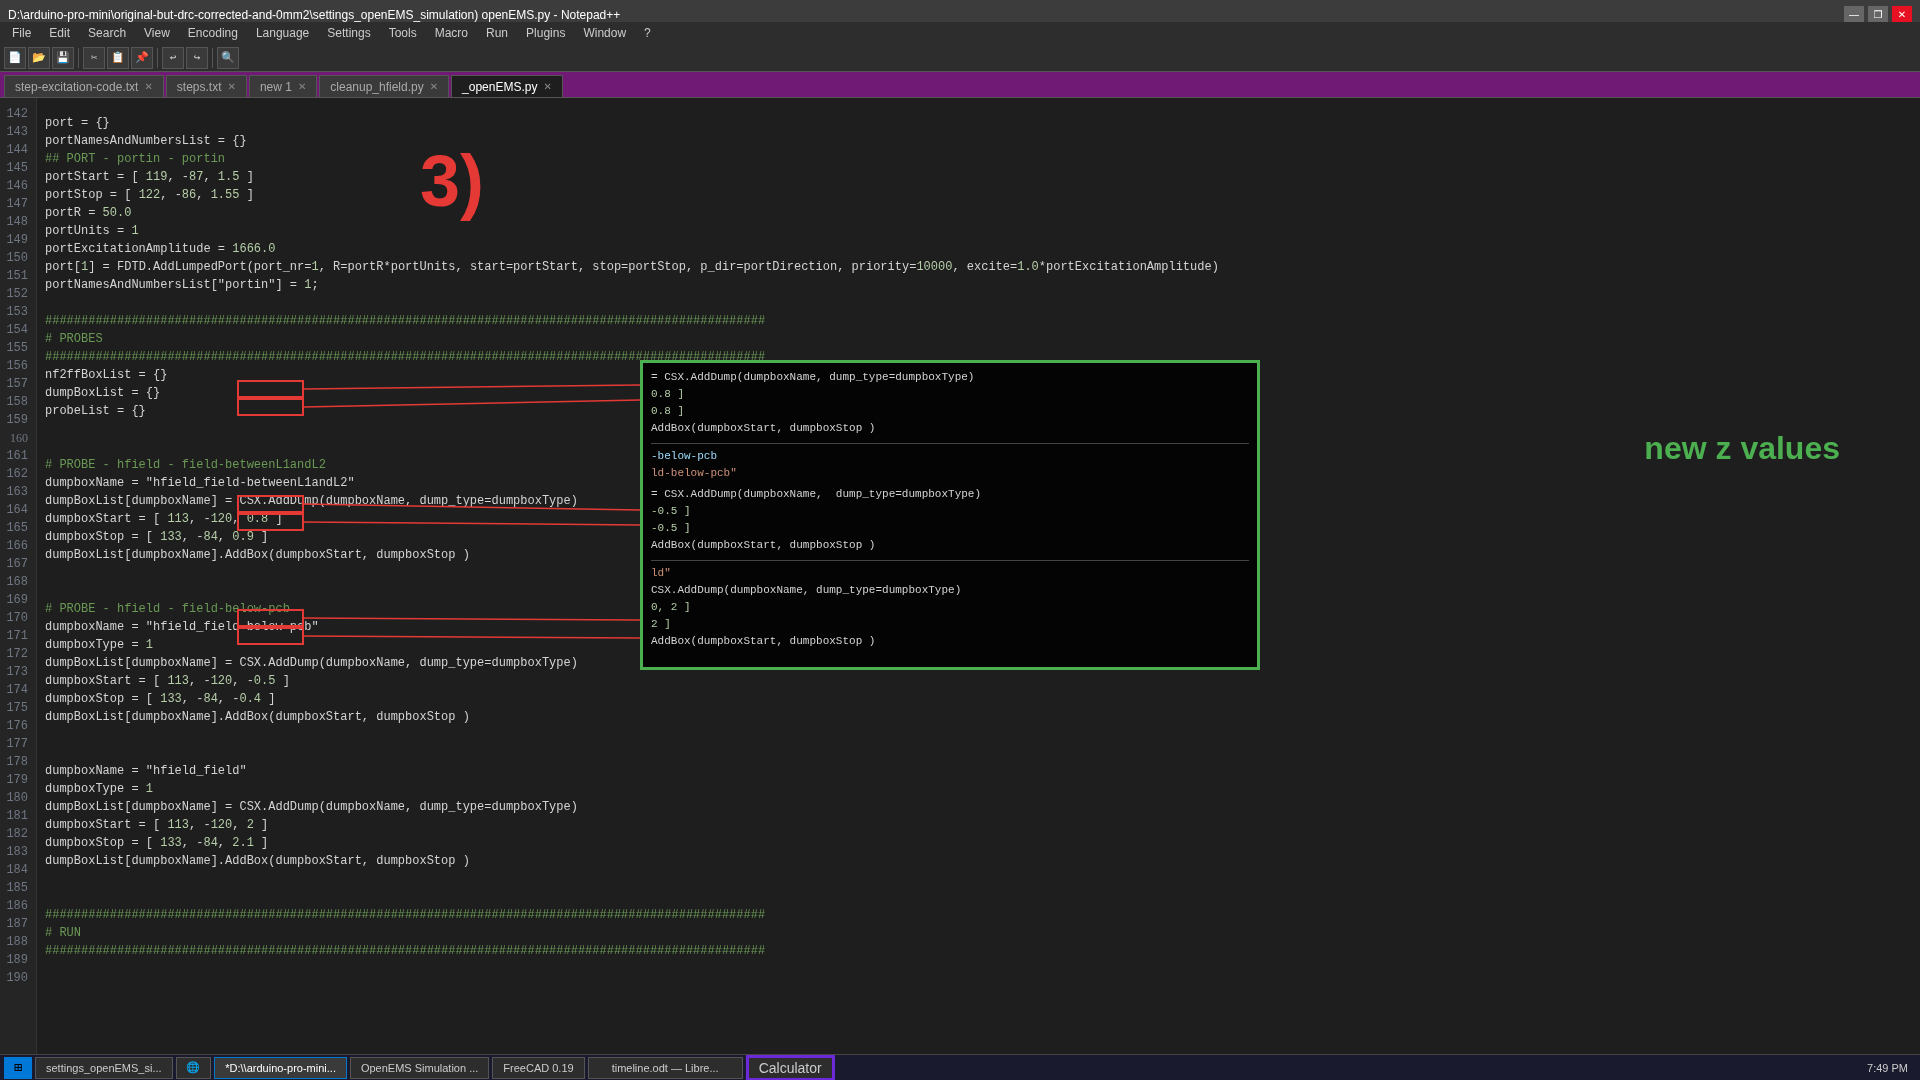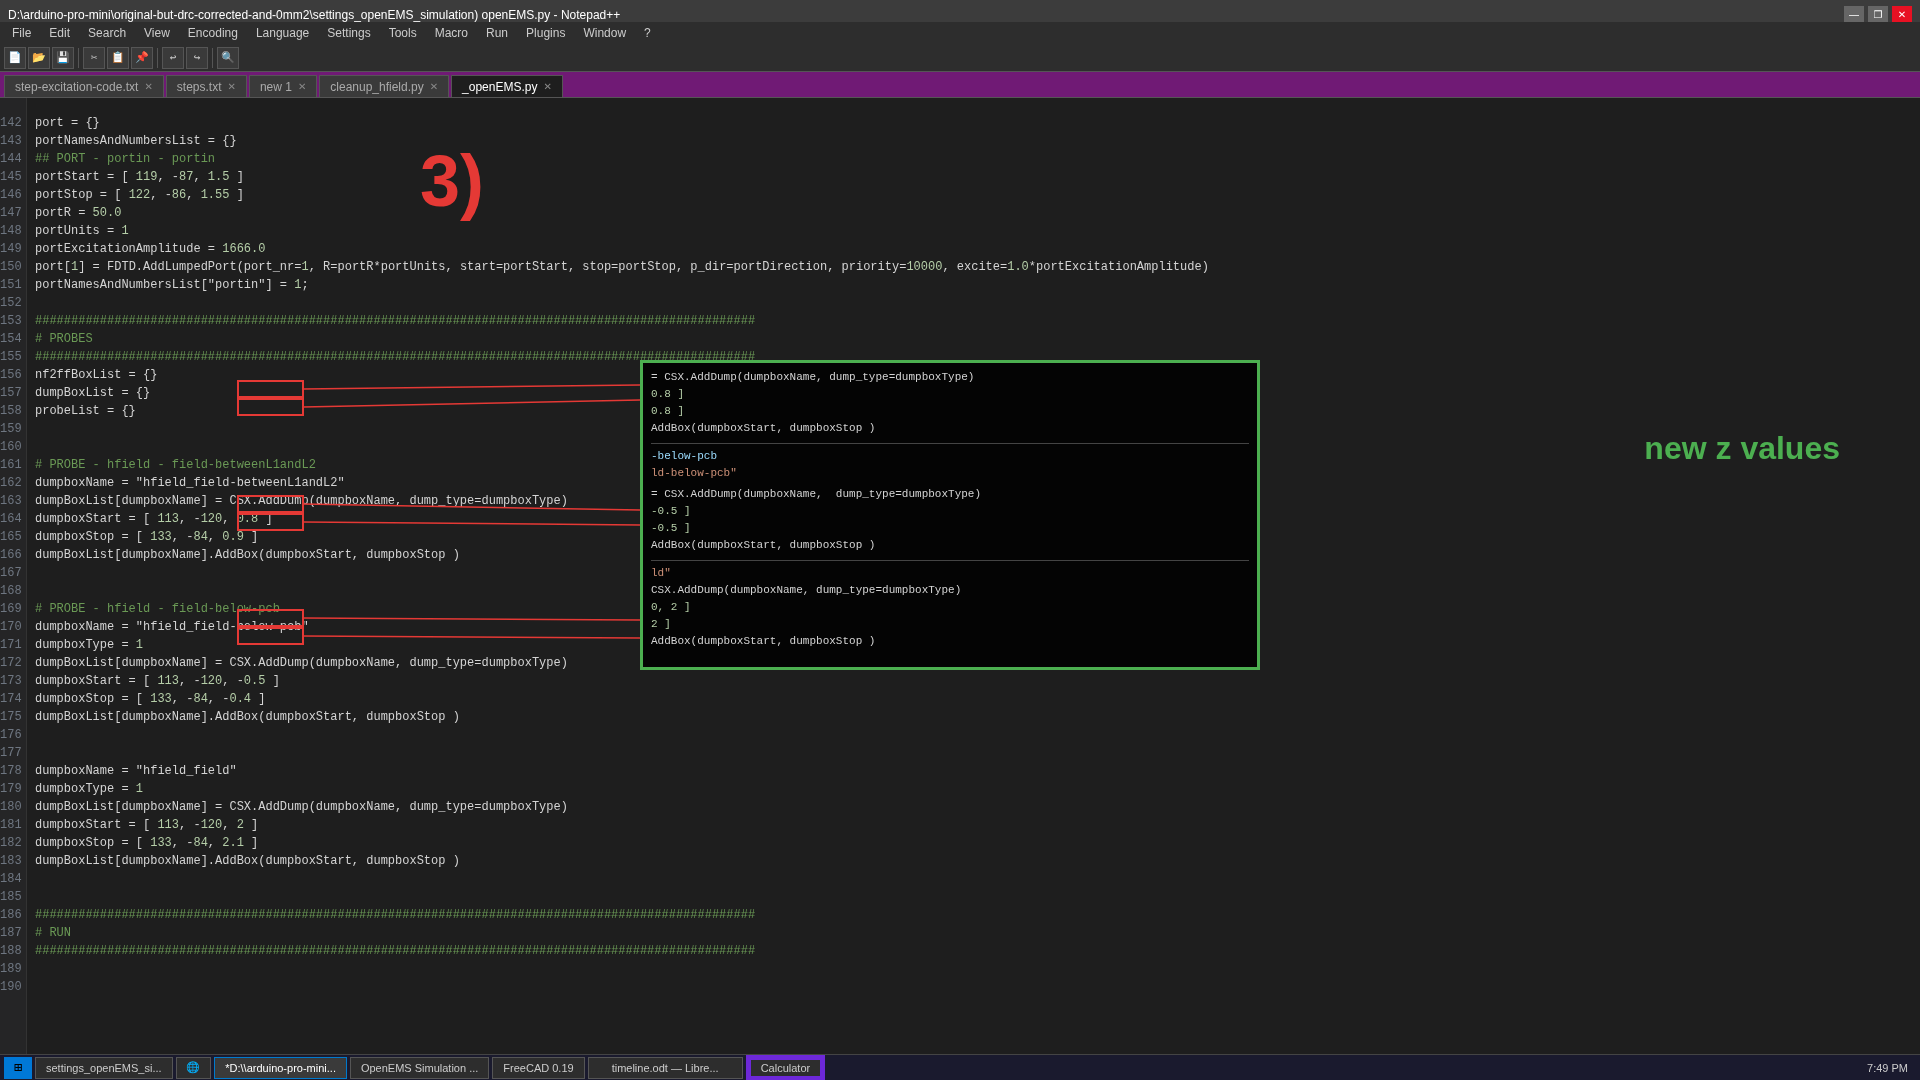--- a/index.html
+++ b/index.html
@@ -130,26 +130,26 @@
 
     
     #code-area {
       display: flex;
       height: calc(1080px - 22px - 22px - 28px - 26px - 26px);
       overflow: hidden;
       background: #1e1e1e;
     }
 
     #line-numbers {
-      width: 27px;
+      width: 37px;
       background: #252526;
       color: #6e7681;
       font-size: 12px;
       line-height: 18px;
-      padding: 16px 0;
+      padding: 7px 0;
       text-align: right;
       padding-right: 8px;
       overflow: hidden;
       flex-shrink: 0;
       border-right: 1px solid #333;
       font-family: 'Courier New', monospace;
     }
 
     #code-content {
       flex: 1;
@@ -321,21 +321,21 @@
       <div style="height: 18px; line-height: 18px;">150</div>
       <div style="height: 18px; line-height: 18px;">151</div>
       <div style="height: 18px; line-height: 18px;">152</div>
       <div style="height: 18px; line-height: 18px;">153</div>
       <div style="height: 18px; line-height: 18px;">154</div>
       <div style="height: 18px; line-height: 18px;">155</div>
       <div style="height: 18px; line-height: 18px;">156</div>
       <div style="height: 18px; line-height: 18px;">157</div>
       <div style="height: 18px; line-height: 18px;">158</div>
       <div style="height: 18px; line-height: 18px;">159</div>
-      <div style="height: 18px; line-height: 18px;">160</div>
+      <div style="height: 18px; line-height: 18px; font-family: Liberation Serif, serif;">160</div>
       <div style="height: 18px; line-height: 18px;">161</div>
       <div style="height: 18px; line-height: 18px;">162</div>
       <div style="height: 18px; line-height: 18px;">163</div>
       <div style="height: 18px; line-height: 18px;">164</div>
       <div style="height: 18px; line-height: 18px;">165</div>
       <div style="height: 18px; line-height: 18px;">166</div>
       <div style="height: 18px; line-height: 18px;">167</div>
       <div style="height: 18px; line-height: 18px;">168</div>
       <div style="height: 18px; line-height: 18px;">169</div>
       <div style="height: 18px; line-height: 18px;">170</div>
@@ -467,15 +467,15 @@
 </div>
 
 <div style="position:absolute; bottom:0; left:0; right:0; height:26px; background:#1a1a2e; display:flex; align-items:center; padding:0 4px; gap:3px; border-top:1px solid #444;">
   <div style="background:#0078d7; width:28px; height:22px; display:flex; align-items:center; justify-content:center; font-size:14px;">⊞</div>
   <div style="background:#2d2d2d; height:22px; padding:0 10px; display:flex; align-items:center; font-size:11px; color:#ccc; font-family:Segoe UI,sans-serif; border:1px solid #555; white-space:nowrap;">settings_openEMS_si...</div>
   <div style="background:#2d2d2d; height:22px; padding:0 10px; display:flex; align-items:center; font-size:11px; color:#ccc; font-family:Segoe UI,sans-serif; border:1px solid #555; white-space:nowrap;">🌐</div>
   <div style="background:#3a3a3a; height:22px; padding:0 10px; display:flex; align-items:center; font-size:11px; color:#fff; font-family:Segoe UI,sans-serif; border:1px solid #007acc; white-space:nowrap;">*D:\\arduino-pro-mini...</div>
   <div style="background:#2d2d2d; height:22px; padding:0 10px; display:flex; align-items:center; font-size:11px; color:#ccc; font-family:Segoe UI,sans-serif; border:1px solid #555; white-space:nowrap;">OpenEMS Simulation ...</div>
   <div style="background:#2d2d2d; height:22px; padding:0 10px; display:flex; align-items:center; font-size:11px; color:#ccc; font-family:Segoe UI,sans-serif; border:1px solid #555; white-space:nowrap;">FreeCAD 0.19</div>
   <div style="background:#2d2d2d; height:22px; padding:0 23px; display:flex; align-items:center; font-size:11px; color:#ccc; font-family:Segoe UI,sans-serif; border:1px solid #555; white-space:nowrap;">timeline.odt — Libre...</div>
-  <div style="background:#2d2d2d; height:26px; padding:0 10px; display:flex; align-items:center; font-size:11px; color:#ccc; font-family:Segoe UI,sans-serif; border:5px solid #6d28d9; white-space:nowrap;">Calculator</div>
+  <div style="background:#2d2d2d; height:26px; padding:0 10px; display:flex; align-items:center; font-size:14px; color:#ccc; font-family:Segoe UI,sans-serif; border:3px solid #6d28d9; white-space:nowrap;">Calculator</div>
   <div style="margin-left:auto; font-size:11px; color:#ccc; font-family:Segoe UI,sans-serif; padding-right:8px;">7:49 PM</div>
 </div>
 
 </body></html>

